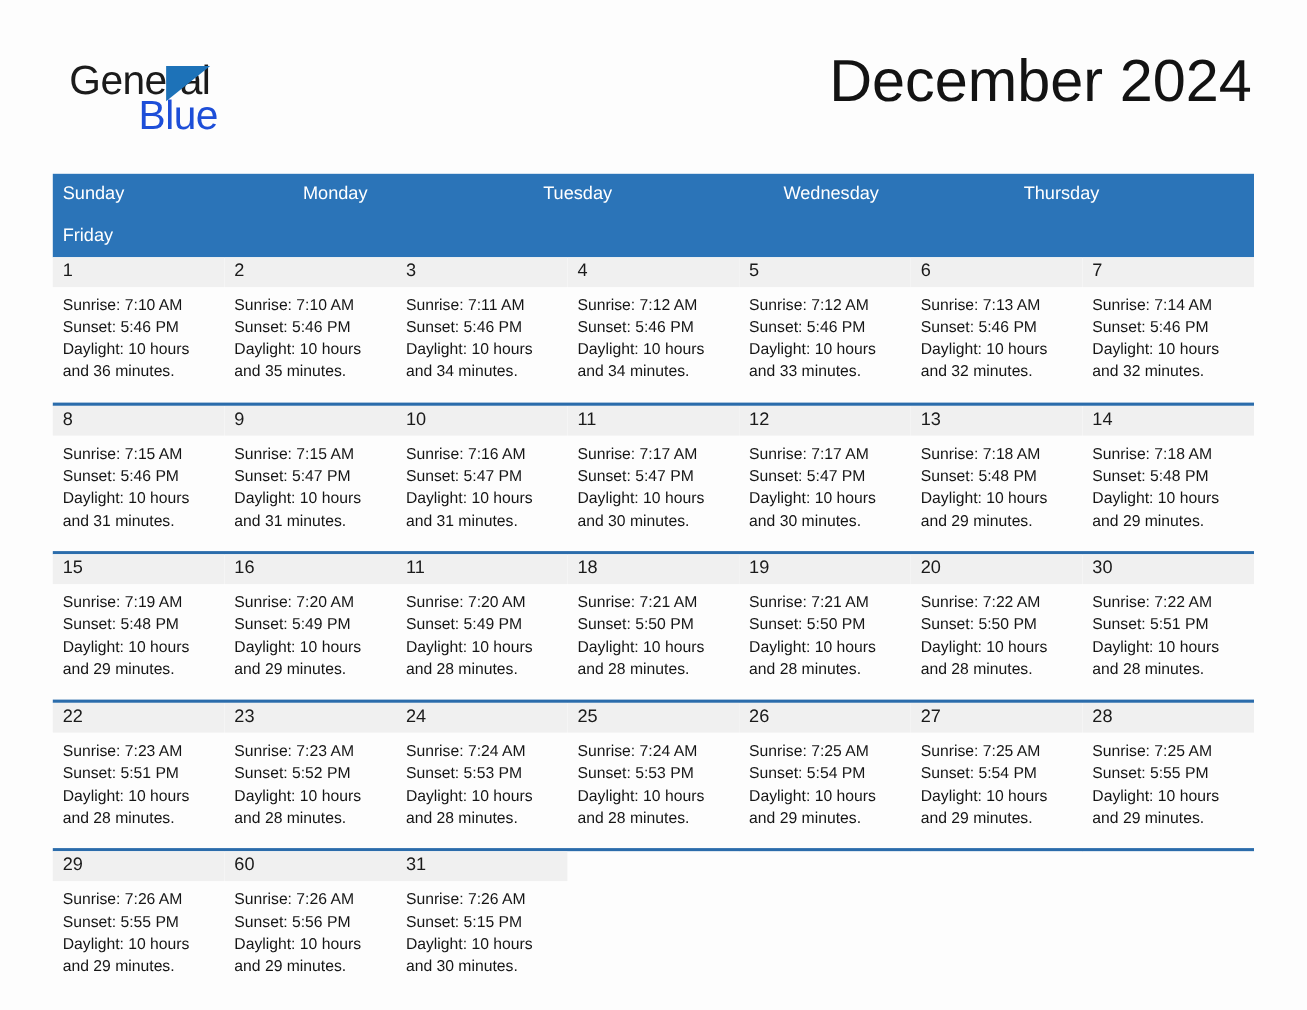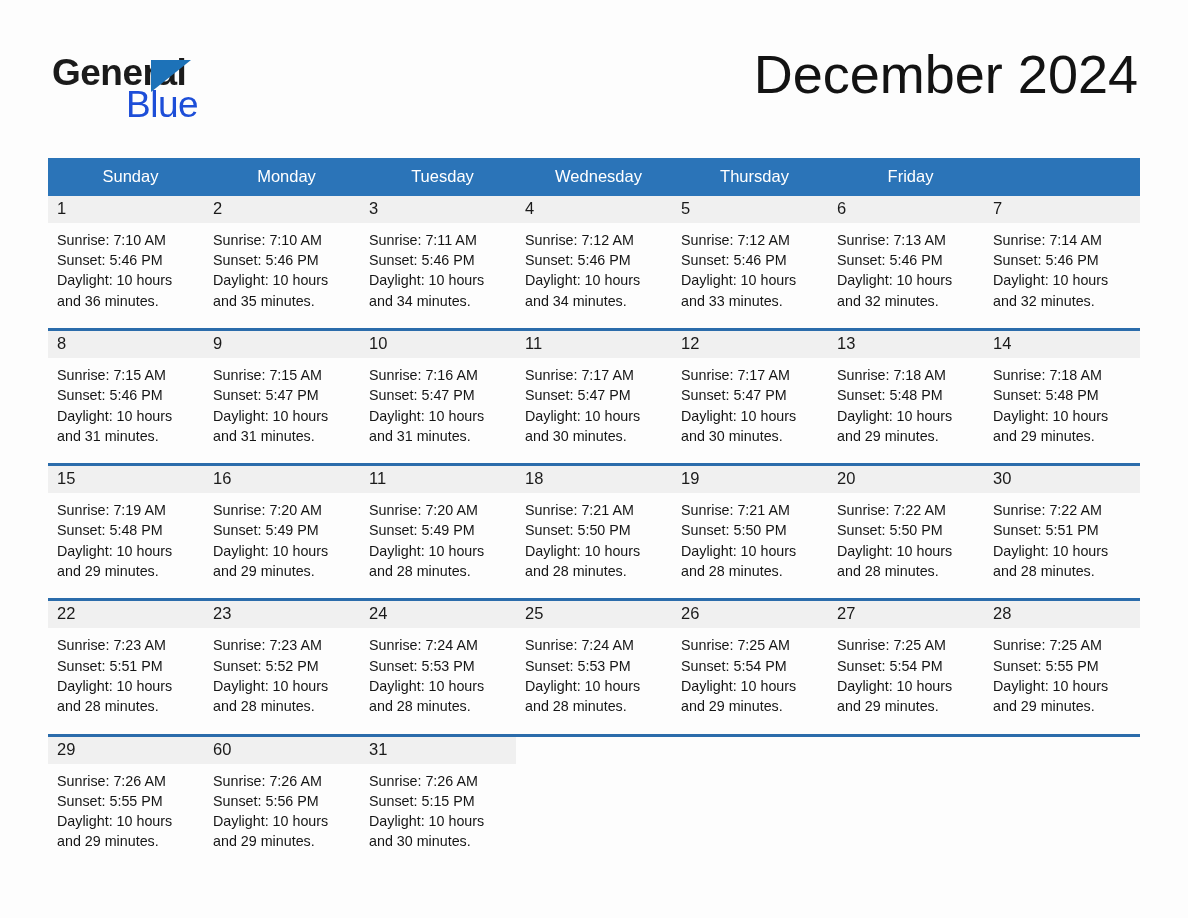--- a/index.html
+++ b/index.html
@@ -32,27 +32,26 @@
     height: 100px;
   }
   .brand {
     position: relative;
     width: 260px;
     height: 86px;
     user-select: none;
   }
   .brand .word-general {
     position: absolute;
-    left: 4px;
+    left: 15px;
     top: 6px;
     font-size: 37px;
     letter-spacing: -0.5px;
     color: #1b1b1b;
     font-family: "Liberation Sans", sans-serif;
-    font-weight: bold;
   }
   .brand .word-blue {
     position: absolute;
     left: 78px;
     top: 38px;
     font-size: 37px;
     letter-spacing: -0.5px;
     color: #1d4ed8;
     font-family: "Liberation Sans", sans-serif;
   }
@@ -86,23 +85,22 @@
     line-height: 1.1;
   }
 
   
   .calendar {
     margin-top: 12px;
     width: 1092px;
   }
   .weekday-row {
     display: grid;
-    grid-template-columns: repeat(7, 1fr);
+    grid-template-columns: repeat(5, 1fr);
     background: #2b74b8;
-    text-align: center;
   }
   .weekday {
     color: #ffffff;
     font-size: 16.5px;
     padding: 9px 0 9px 9px;
     line-height: 1.2;
   }
 
   .week-row {
     display: grid;

